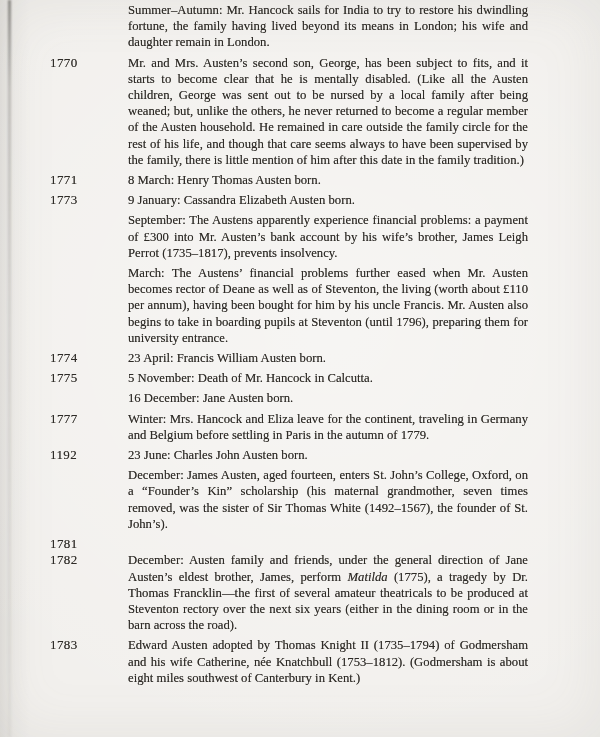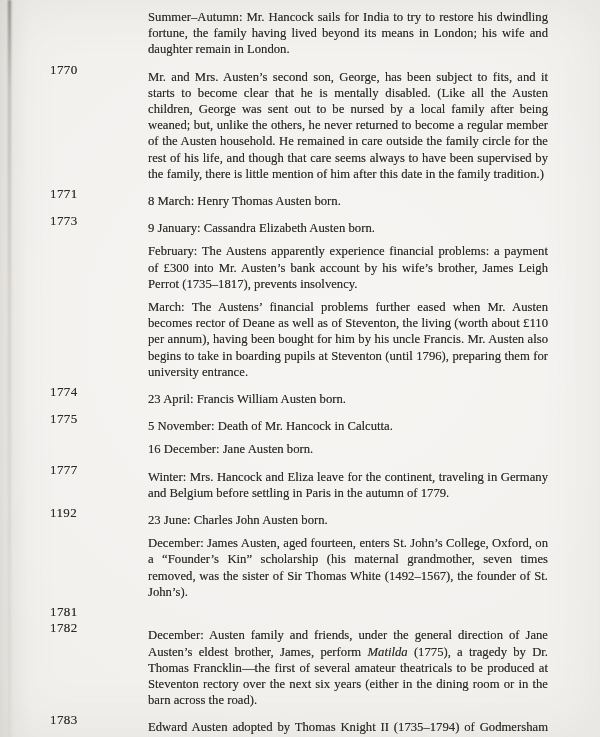--- a/index.html
+++ b/index.html
@@ -42,35 +42,35 @@
     position: absolute;
     left: 0;
     top: 2px;
     right: 0;
   }
   .entry-row {
     display: flex;
     align-items: flex-start;
   }
   .year-cell {
-    width: 148px;
+    width: 128px;
     box-sizing: border-box;
     padding-left: 50px;
     font-size: 13px;
     line-height: 16.2px;
     letter-spacing: 0.4px;
     flex: none;
     text-shadow: 0 0 0.4px rgba(46,43,39,0.55);
   }
   .entry-body {
     width: 400px;
     flex: none;
   }
   .para {
-    margin: 7px 0 4px 0;
+    margin: 0 0 4px 0;
     font-size: 12.7px;
     line-height: 16.2px;
     text-align: justify;
     text-shadow: 0 0 0.4px rgba(46,43,39,0.55);
   }
   .seg-bold   { font-weight: 400; }
   .seg-italic { font-style: italic; }
 </style>
 </head>
 <body>
@@ -93,21 +93,21 @@
       <div class="entry-row">
         <div class="year-cell">1771</div>
         <div class="entry-body">
           <p class="para"><span>8 March: Henry Thomas Austen born.</span></p>
         </div>
       </div>
       <div class="entry-row">
         <div class="year-cell">1773</div>
         <div class="entry-body">
           <p class="para"><span>9 January: Cassandra Elizabeth Austen born.</span></p>
-          <p class="para"><span>February: The Austens apparently experience financial problems: a payment of £300 into Mr. Austen’s bank account by his wife’s brother, James Leigh Perrot (1735–1817), prevents insolvency.</span></p>
+          <p class="para"><span>September: The Austens apparently experience financial problems: a payment of £300 into Mr. Austen’s bank account by his wife’s brother, James Leigh Perrot (1735–1817), prevents insolvency.</span></p>
           <p class="para"><span>March: The Austens’ financial problems further eased when Mr. Austen becomes rector of Deane as well as of Steventon, the living (worth about £110 per annum), having been bought for him by his uncle Francis. Mr. Austen also begins to take in boarding pupils at Steventon (until 1796), preparing them for university entrance.</span></p>
         </div>
       </div>
       <div class="entry-row">
         <div class="year-cell">1774</div>
         <div class="entry-body">
           <p class="para"><span>23 April: Francis William Austen born.</span></p>
         </div>
       </div>
       <div class="entry-row">

